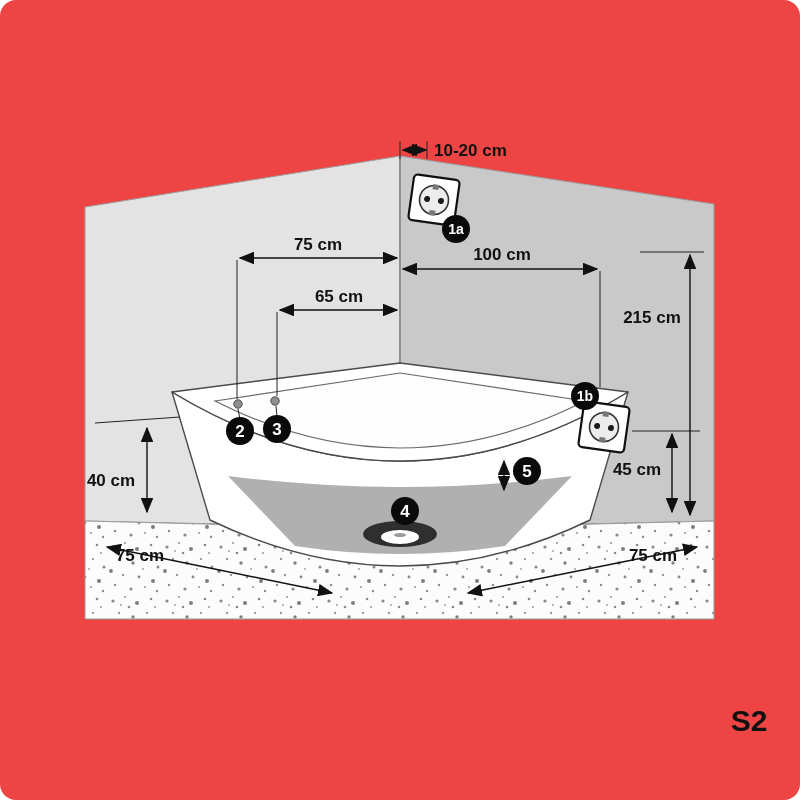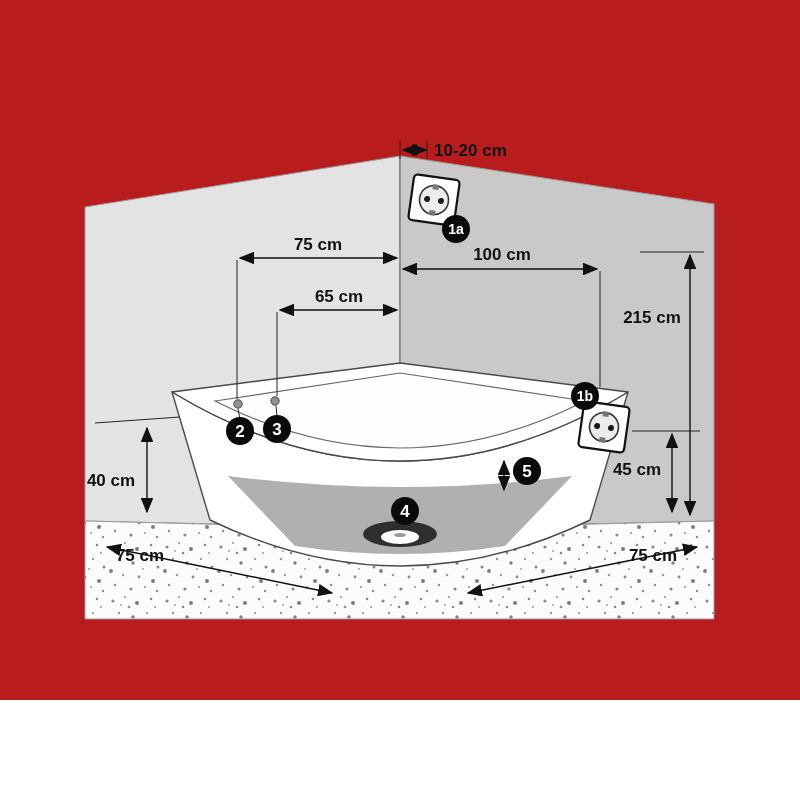--- a/index.html
+++ b/index.html
@@ -1,18 +1,19 @@
 <!DOCTYPE html>
 <html><head>
 <meta charset="utf-8">
 <style>
   html, body { margin: 0; padding: 0; background: #ffffff; }
   .stage {
-    width: 800px; height: 700px; position: relative; background: #b91c1c;
+    width: 800px; height: 800px; position: relative; background: #ef4444;
     font-family: "Liberation Sans", sans-serif;
+    border-radius: 16px;
   }
   svg { display: block; }
   text {
     font-family: "Liberation Sans", sans-serif;
     font-weight: 600;
     font-size: 17px;
     fill: #111111;
   }
   .badge-text { fill: #ffffff; font-weight: 700; font-size: 17px; text-anchor: middle; }
   .badge-text-sm { fill: #ffffff; font-weight: 700; font-size: 14px; text-anchor: middle; }

